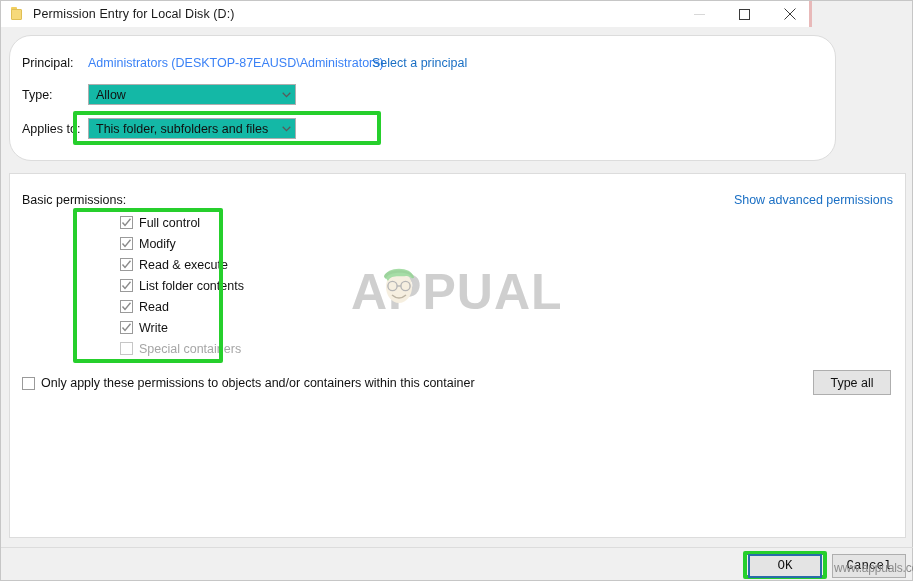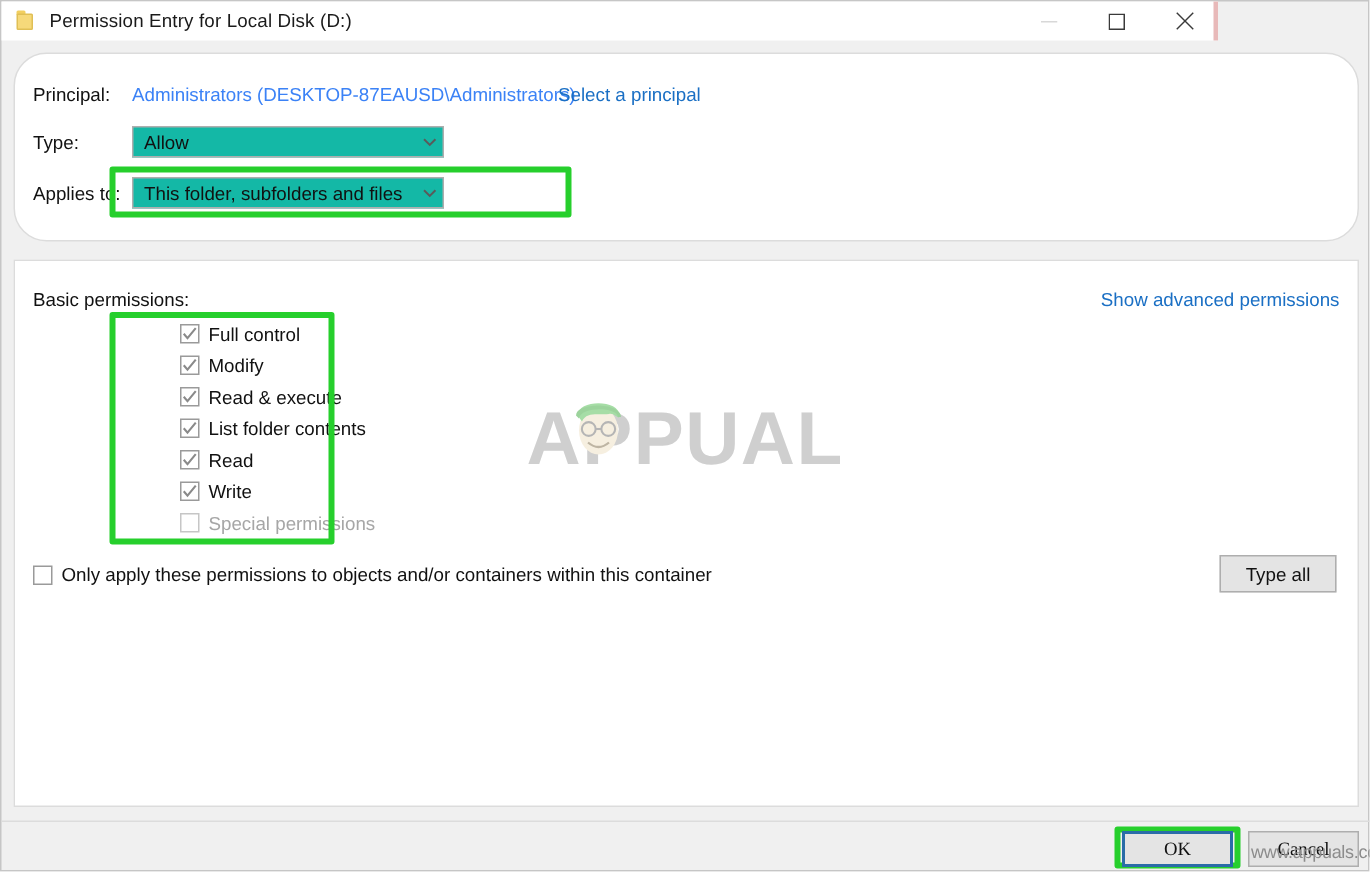--- a/index.html
+++ b/index.html
@@ -92,21 +92,21 @@
   
   .panel {
     position: absolute;
     background: #ffffff;
     border: 1px solid #dcdcdc;
     box-sizing: border-box;
   }
   #panel-top {
     left: 8px;
     top: 34px;
-    width: 897px;
+    width: 827px;
     height: 126px;
     border-radius: 22px;
   }
   #panel-bottom {
     left: 8px;
     top: 172px;
     width: 897px;
     height: 365px;
   }
 
@@ -272,21 +272,21 @@
     height: 24px;
     background: #e4e4e4;
     border: 1px solid #aeaeae;
     box-sizing: border-box;
     font-size: 12.5px;
     color: #111;
     display: flex;
     align-items: center;
     justify-content: center;
     cursor: default;
-    font-family: Liberation Serif, serif;
+    font-family: Liberation Mono, monospace;
   }
   #ok-btn {
     left: 747px; top: 553px;
     border: 2px solid #2a6ca8;
     background: #e4e4e4;
   }
   #cancel-btn {
     left: 831px; top: 553px;
   }
 
@@ -424,21 +424,21 @@
         <span class="cbx">
           <svg width="11" height="11" viewBox="0 0 11 11">
               <path d="M1.5 5.5 L4 8.4 L9.5 1.8" fill="none" stroke="#8a8a8a" stroke-width="1.4"></path>
             </svg>
         </span>
         <span class="perm-label">Write</span>
       </div>
 
       <div class="perm-row disabled">
         <span class="cbx disabled"></span>
-        <span class="perm-label">Special permissions</span>
+        <span class="perm-label">Special containers</span>
       </div>
     </div>
 
     <div id="only-apply-row">
       <span class="cbx"></span>
       <span class="perm-label">Only apply these permissions to objects and/or containers within this container</span>
     </div>
 
     <div id="clear-all-btn">Type all</div>
   </div>

